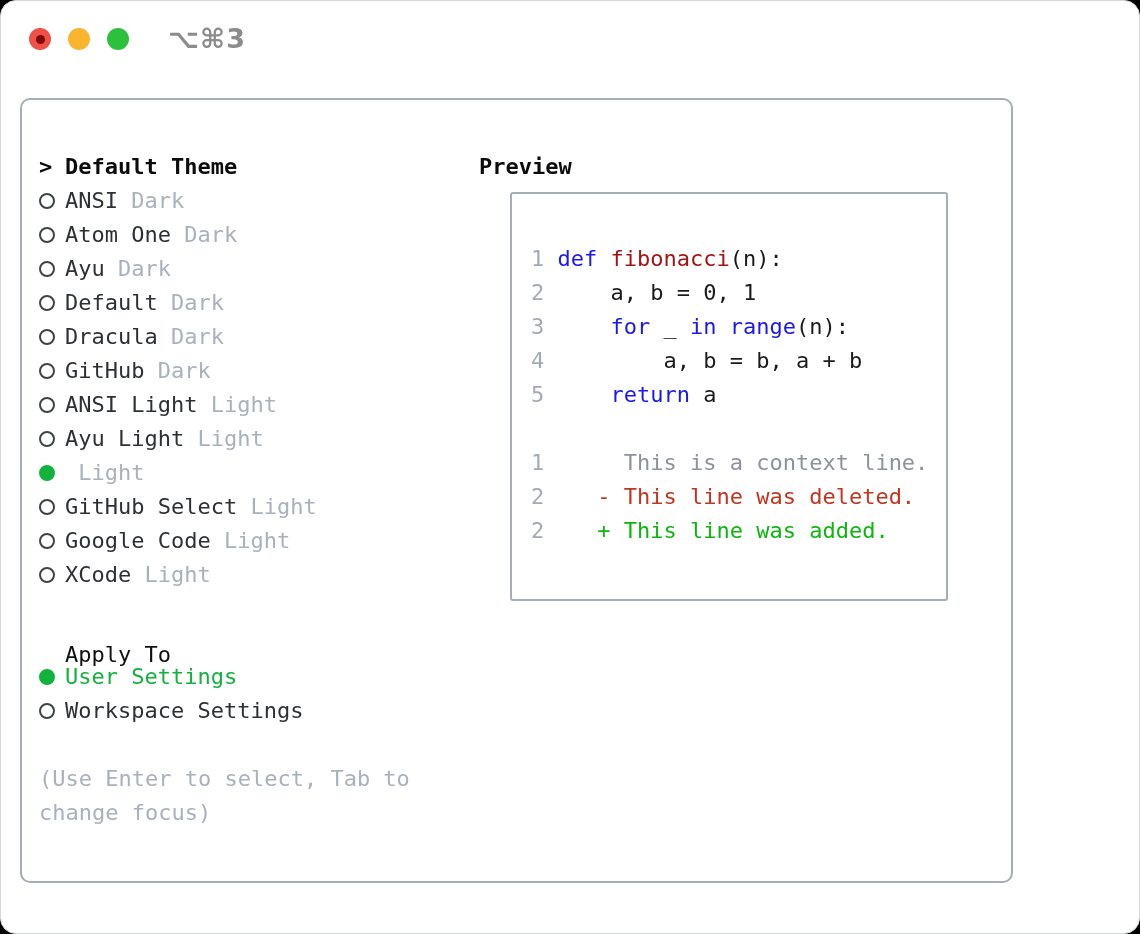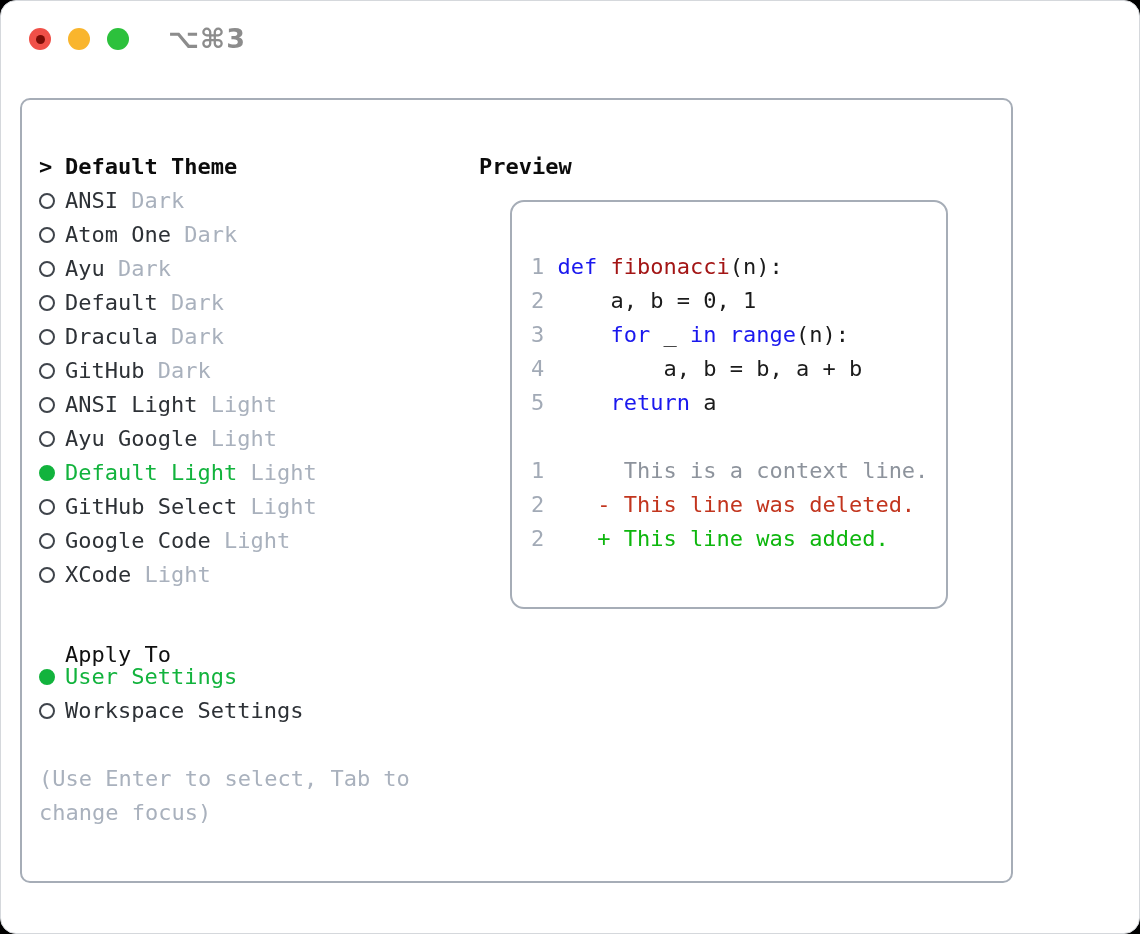--- a/index.html
+++ b/index.html
@@ -31,22 +31,22 @@
   .dot.sel{background:var(--green);border-color:var(--green);}
   .nm{color:var(--text);}
   .item.selected .nm{color:var(--green);}
   .sfx{color:var(--muted);}
   .apply-header{color:#101010;margin-top:23px;}
   .opt-label{color:var(--text);}
   .opt.selected .opt-label{color:var(--green);}
   .help-line{color:var(--muted);}
   
   .preview-label{position:absolute;left:457px;top:50px;font-weight:bold;color:#0c0c0c;}
-  .preview-box{position:absolute;left:488px;top:100px;width:438px;height:409px;box-sizing:border-box;
-               border:2px solid var(--border);border-radius:14px;background:#fff;}
+  .preview-box{position:absolute;left:488px;top:92px;width:438px;height:409px;box-sizing:border-box;
+               border:2px solid var(--border);border-radius:3px;background:#fff;}
   .code{position:absolute;left:19px;top:48px;font-size:22px;line-height:34px;white-space:pre;}
   .cl{min-height:34px;}
   .tk-ln{color:var(--ln);}
   .tk-kw{color:var(--kw);}
   .tk-fn{color:var(--fn);}
   .tk-pl{color:#1b1b1b;}
   .tk-ctx{color:var(--ctx);}
   .tk-del{color:var(--del);}
   .tk-add{color:var(--add);}
 </style>
@@ -73,22 +73,22 @@
       </div>
 
       <div id="theme-list">
           <div class="row item"><span class="prefix"><span class="dot"></span></span><span class="nm">ANSI</span><span class="sfx"> Dark</span></div>
           <div class="row item"><span class="prefix"><span class="dot"></span></span><span class="nm">Atom One</span><span class="sfx"> Dark</span></div>
           <div class="row item"><span class="prefix"><span class="dot"></span></span><span class="nm">Ayu</span><span class="sfx"> Dark</span></div>
           <div class="row item"><span class="prefix"><span class="dot"></span></span><span class="nm">Default</span><span class="sfx"> Dark</span></div>
           <div class="row item"><span class="prefix"><span class="dot"></span></span><span class="nm">Dracula</span><span class="sfx"> Dark</span></div>
           <div class="row item"><span class="prefix"><span class="dot"></span></span><span class="nm">GitHub</span><span class="sfx"> Dark</span></div>
           <div class="row item"><span class="prefix"><span class="dot"></span></span><span class="nm">ANSI Light</span><span class="sfx"> Light</span></div>
-          <div class="row item"><span class="prefix"><span class="dot"></span></span><span class="nm">Ayu Google</span><span class="sfx"> Light</span></div>
-          <div class="row item selected"><span class="prefix"><span class="dot sel"></span></span><span class="nm">Default Light</span><span class="sfx"> Light</span></div>
+          <div class="row item"><span class="prefix"><span class="dot"></span></span><span class="nm">Ayu Light</span><span class="sfx"> Light</span></div>
+          <div class="row item selected"><span class="prefix"><span class="dot sel"></span></span><span class="sfx"> Light</span></div>
           <div class="row item"><span class="prefix"><span class="dot"></span></span><span class="nm">GitHub Select</span><span class="sfx"> Light</span></div>
           <div class="row item"><span class="prefix"><span class="dot"></span></span><span class="nm">Google Code</span><span class="sfx"> Light</span></div>
           <div class="row item"><span class="prefix"><span class="dot"></span></span><span class="nm">XCode</span><span class="sfx"> Light</span></div>
         </div>
 
       <div class="row"></div>
 
       <div class="row">
         <span class="prefix"></span>
         <span class="apply-header">Apply To</span>

